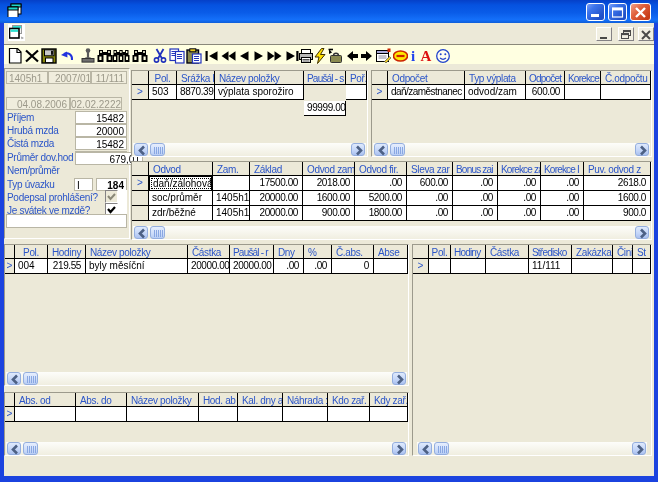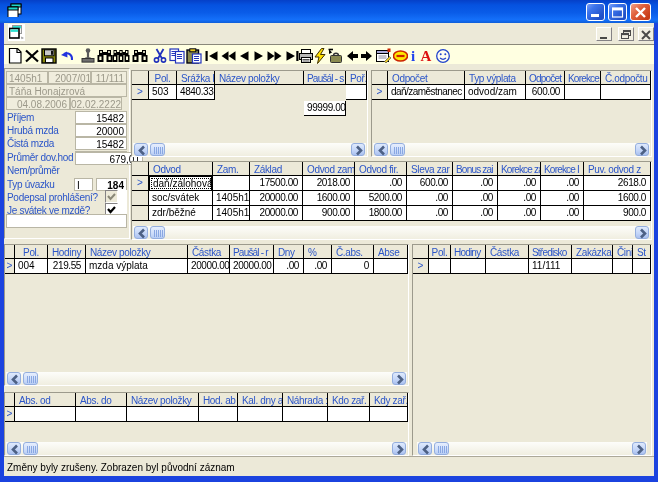--- a/index.html
+++ b/index.html
@@ -214,21 +214,20 @@
         <circle cx="8" cy="8" r="6.3" fill="#fffef0" stroke="#2244cc" stroke-width="1.3"></circle>
         <circle cx="5.7" cy="6.3" r="1" fill="#2244cc"></circle>
         <circle cx="10.3" cy="6.3" r="1" fill="#2244cc"></circle>
         <path d="M5 10 q3 2.6 6 0" fill="none" stroke="#2244cc" stroke-width="1.2"></path>
       </svg>
     </div>
     <div class="panel" style="left:0px;top:45px;width:126px;height:171px"></div>
     <div class="fbox" style="left:2px;top:48px;width:42px;height:13px;padding-left:2px">1405h1</div>
     <div class="fbox" style="left:44px;top:48px;width:43px;height:13px;padding-left:6px">2007/01</div>
     <div class="fbox rt" style="left:87px;top:48px;width:36px;height:13px;">11/111</div>
-    <div class="fbox" style="left:2px;top:61px;width:121px;height:13px;padding-left:2px">Táňa Honajzrová</div>
     <div class="fbox rt" style="left:2px;top:74px;width:64px;height:13px;">04.08.2006</div>
     <div class="fbox rt" style="left:66px;top:74px;width:52px;height:13px;padding-right:19px">02.02.2222</div>
     <div class="flab" style="left:3px;top:89px">Příjem</div>
     <div class="wbox rt" style="left:71px;top:88px;width:52px;height:13px;">15482</div>
     <div class="flab" style="left:3px;top:102px">Hrubá mzda</div>
     <div class="wbox rt" style="left:71px;top:101px;width:52px;height:13px;">20000</div>
     <div class="flab" style="left:3px;top:115px">Čistá mzda</div>
     <div class="wbox rt" style="left:71px;top:114px;width:52px;height:13px;">15482</div>
     <div class="flab" style="left:3px;top:129px">Průměr dov.hod</div>
     <div class="wbox rt" style="left:71px;top:128px;width:52px;height:13px;">124,12</div>
@@ -254,21 +253,22 @@
     <div class="wbox" style="left:2px;top:191px;width:121px;height:14px;"></div>
     <div class="panel" style="left:127px;top:47px;width:237px;height:87px">
       <div class="hc cen" style="left:0px;top:0;width:17px;height:14px"></div>
       <div class="hc cen" style="left:17px;top:0;width:28px;height:14px">Pol.</div>
       <div class="hc" style="left:45px;top:0;width:38px;height:14px">Srážka h</div>
       <div class="hc" style="left:83px;top:0;width:89px;height:14px">Název položky</div>
       <div class="hc tgt" style="left:172px;top:0;width:42px;height:14px">Paušál - s</div>
       <div class="hc" style="left:214px;top:0;width:21px;height:14px">Poř. s</div>
       <div class="dc sel" style="left:0px;top:14px;width:17px;height:15px">&gt;</div>
       <div class="dc" style="left:17px;top:14px;width:28px;height:15px">503</div>
-      <div class="dc num" style="left:45px;top:14px;width:38px;height:15px">4840.33</div>
+      <div class="dc num" style="left:45px;top:14px;width:38px;height:15px">8870.39</div>
+      <div class="dc" style="left:83px;top:14px;width:89px;height:15px">výplata sporožiro</div>
       <div class="dc num" style="left:172px;top:30px;width:42px;height:15px">99999.00</div>
       <div class="dc" style="left:214px;top:14px;width:21px;height:15px"></div>
     </div>
     <div class="sbtrack" style="left:129px;top:120px;width:233px"></div>
     <div class="sbbtn" style="left:130px;top:120px">
       <svg width="12" height="13">
         <path d="M8 2.5 L4 6.5 L8 10.5" fill="none" stroke="#4d6185" stroke-width="2.6"></path>
       </svg>
     </div>
     <div class="sbbtn" style="left:347px;top:120px">
@@ -332,21 +332,21 @@
       <div class="dc" style="left:81px;top:14px;width:37px;height:15px"></div>
       <div class="dc num" style="left:118px;top:14px;width:53px;height:15px">17500.00</div>
       <div class="dc num" style="left:171px;top:14px;width:52px;height:15px">2018.00</div>
       <div class="dc num" style="left:223px;top:14px;width:52px;height:15px">.00</div>
       <div class="dc num" style="left:275px;top:14px;width:46px;height:15px">600.00</div>
       <div class="dc num" style="left:321px;top:14px;width:45px;height:15px">.00</div>
       <div class="dc num" style="left:366px;top:14px;width:43px;height:15px">.00</div>
       <div class="dc num" style="left:409px;top:14px;width:43px;height:15px">.00</div>
       <div class="dc num" style="left:452px;top:14px;width:67px;height:15px">2618.0</div>
       <div class="dc sel" style="left:0px;top:29px;width:17px;height:15px"></div>
-      <div class="dc" style="left:17px;top:29px;width:64px;height:15px">soc/svátek</div>
+      <div class="dc" style="left:17px;top:29px;width:64px;height:15px">soc/průměr</div>
       <div class="dc" style="left:81px;top:29px;width:37px;height:15px">1405h1</div>
       <div class="dc num" style="left:118px;top:29px;width:53px;height:15px">20000.00</div>
       <div class="dc num" style="left:171px;top:29px;width:52px;height:15px">1600.00</div>
       <div class="dc num" style="left:223px;top:29px;width:52px;height:15px">5200.00</div>
       <div class="dc num" style="left:275px;top:29px;width:46px;height:15px">.00</div>
       <div class="dc num" style="left:321px;top:29px;width:45px;height:15px">.00</div>
       <div class="dc num" style="left:366px;top:29px;width:43px;height:15px">.00</div>
       <div class="dc num" style="left:409px;top:29px;width:43px;height:15px">.00</div>
       <div class="dc num" style="left:452px;top:29px;width:67px;height:15px">1600.0</div>
       <div class="dc sel" style="left:0px;top:44px;width:17px;height:15px"></div>
@@ -386,21 +386,21 @@
       <div class="hc" style="left:81px;top:0;width:102px;height:14px">Název položky</div>
       <div class="hc" style="left:183px;top:0;width:42px;height:14px">Částka</div>
       <div class="hc tgt" style="left:225px;top:0;width:44px;height:14px">Paušál - r</div>
       <div class="hc" style="left:269px;top:0;width:30px;height:14px">Dny</div>
       <div class="hc" style="left:299px;top:0;width:28px;height:14px">%</div>
       <div class="hc" style="left:327px;top:0;width:42px;height:14px">Č.abs.</div>
       <div class="hc" style="left:369px;top:0;width:34px;height:14px">Abse</div>
       <div class="dc sel" style="left:0px;top:14px;width:10px;height:15px">&gt;</div>
       <div class="dc" style="left:10px;top:14px;width:33px;height:15px">004</div>
       <div class="dc num" style="left:43px;top:14px;width:38px;height:15px">219.55</div>
-      <div class="dc" style="left:81px;top:14px;width:102px;height:15px">mzda výplata</div>
+      <div class="dc" style="left:81px;top:14px;width:102px;height:15px">byly měsíční</div>
       <div class="dc num" style="left:183px;top:14px;width:42px;height:15px">20000.00</div>
       <div class="dc num" style="left:225px;top:14px;width:44px;height:15px">20000.00</div>
       <div class="dc num" style="left:269px;top:14px;width:30px;height:15px">.00</div>
       <div class="dc num" style="left:299px;top:14px;width:28px;height:15px">.00</div>
       <div class="dc num" style="left:327px;top:14px;width:42px;height:15px">0</div>
       <div class="dc" style="left:369px;top:14px;width:34px;height:15px"></div>
     </div>
     <div class="sbtrack" style="left:2px;top:349px;width:401px"></div>
     <div class="sbbtn" style="left:3px;top:349px">
       <svg width="12" height="13">
@@ -486,15 +486,12 @@
         <path d="M4 2.5 L8 6.5 L4 10.5" fill="none" stroke="#4d6185" stroke-width="2.6"></path>
       </svg>
     </div>
     <div class="sbthumb" style="left:19px;top:419px">
       <div class="grip" style="left:3px"></div>
       <div class="grip" style="left:5px"></div>
       <div class="grip" style="left:7px"></div>
       <div class="grip" style="left:9px"></div>
       <div class="grip" style="left:11px"></div>
     </div>
-    <div class="abs" id="statusbar">
-      <span>Změny byly zrušeny. Zobrazen byl původní záznam</span>
-    </div>
   </div>
 </body></html>

